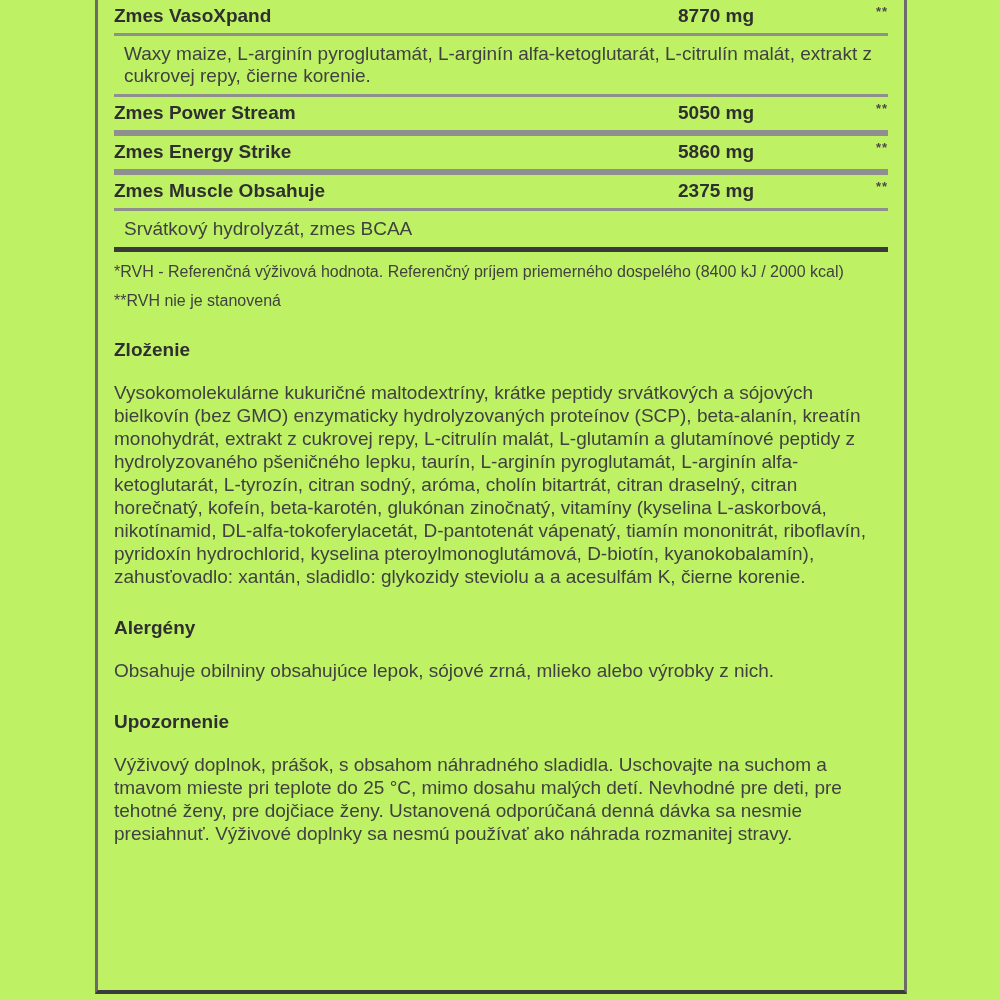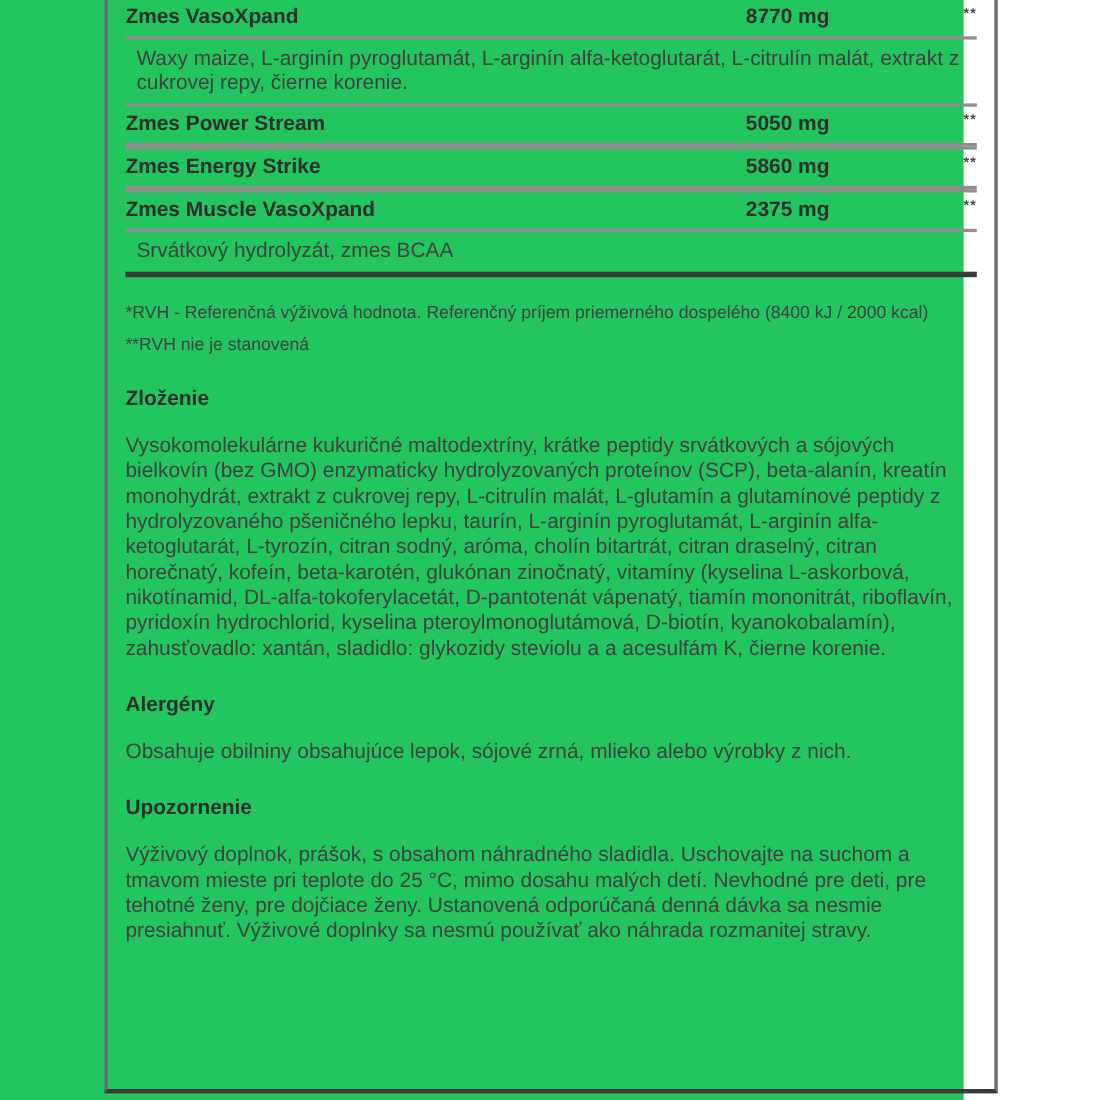--- a/index.html
+++ b/index.html
@@ -5,22 +5,22 @@
   html, body { margin: 0; padding: 0; }
   body {
     width: 1000px; height: 1000px;
     background: #ffffff;
     font-family: "Liberation Sans", "DejaVu Sans", sans-serif;
     color: #414141;
     overflow: hidden;
   }
   .page {
     position: relative;
-    width: 876px; height: 1000px;
-    background: #22c55e;
+    width: 1000px; height: 1000px;
+    background: #bef264;
   }
   .panel {
     position: absolute;
     left: 95px; top: 0;
     width: 812px; height: 994px;
     box-sizing: border-box;
     border-left: 3px solid #6b6b6b;
     border-right: 3px solid #6b6b6b;
     border-bottom: 4px solid #3a3a3a;
     padding: 0 16px;
@@ -56,21 +56,21 @@
     border-top: 5px solid #3a3a3a;
   }
   .blend-ingredients {
     padding: 7px 4px 7px 10px;
     font-size: 19px;
     line-height: 22px;
   }
   .footnote {
     font-size: 16px;
     line-height: 18px;
-    margin-top: 24px;
+    margin-top: 11px;
   }
   .footnote.second { margin-top: 11px; }
   .section-heading {
     font-weight: bold;
     font-size: 19px;
     line-height: 22px;
     color: #2f2f2f;
     margin-top: 29px;
   }
   .section-text {
@@ -112,21 +112,21 @@
         <span>Zmes Energy Strike</span>
         <span class="blend-amount">5860 mg</span>
         <span class="blend-mark">**</span>
       </div>
       <div class="rule"></div>
       <div class="rule"></div>
     </div>
 
     <div>
       <div class="blend-head">
-        <span>Zmes Muscle VasoXpand</span>
+        <span>Zmes Muscle Obsahuje</span>
         <span class="blend-amount">2375 mg</span>
         <span class="blend-mark">**</span>
       </div>
       <div class="rule"></div>
       <div class="blend-ingredients">Srvátkový hydrolyzát, zmes BCAA</div>
       <div class="rule-thick"></div>
     </div>
 
     <div class="footnote">*RVH - Referenčná výživová hodnota. Referenčný príjem priemerného dospelého (8400 kJ / 2000 kcal)</div>
     <div class="footnote second">**RVH nie je stanovená</div>

